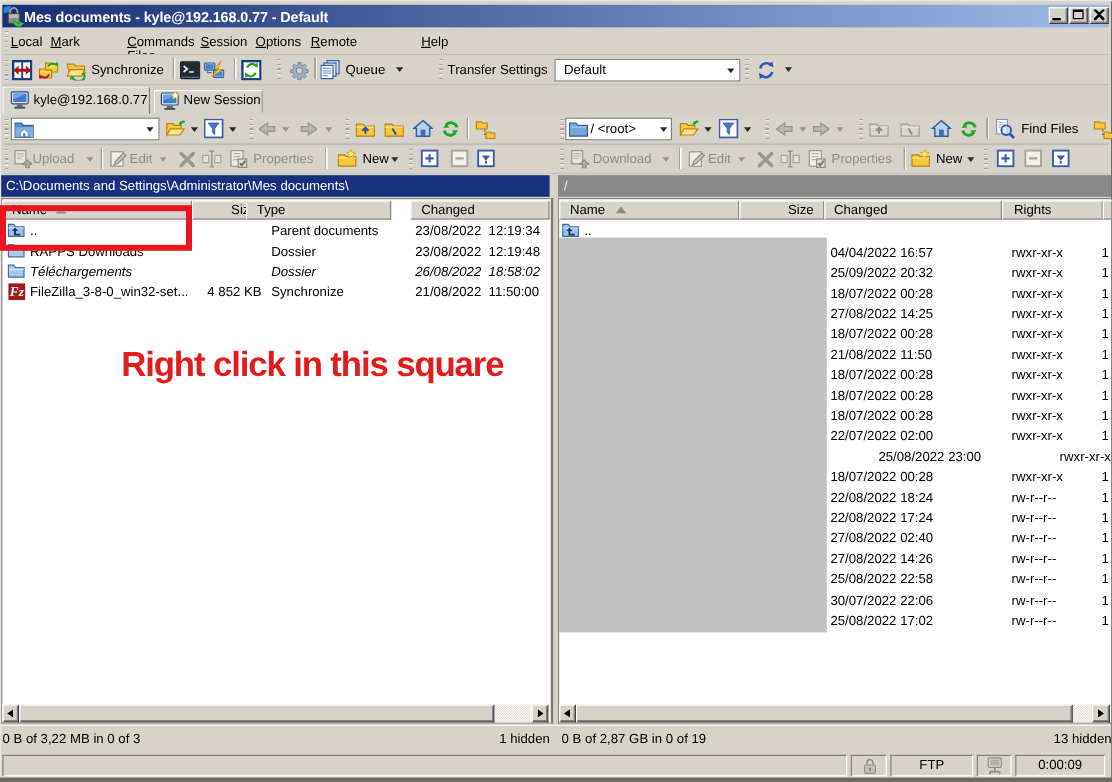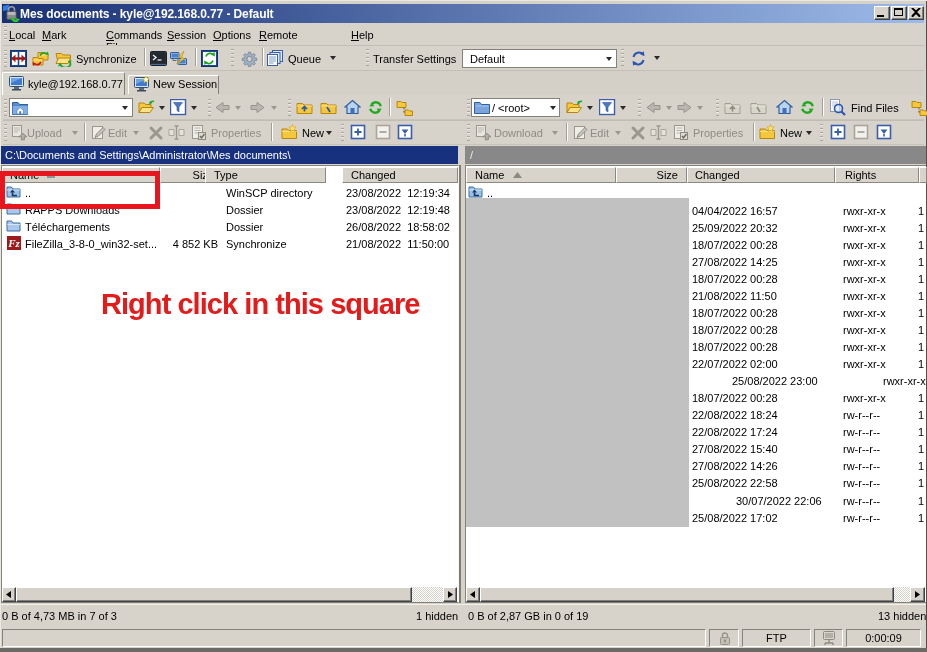--- a/index.html
+++ b/index.html
@@ -413,33 +413,33 @@
 
 <div class="ab" id="lrows" style="left:2px;top:184px;width:456px;">
     <div class="ab" style="left:0;top:0px;width:456px;height:17px;">
       <svg class="ab" style="left:4px;top:1px;" width="16" height="14">
         <path d="M1 3 L1 12 L14 12 L14 4 L7 4 L5.5 2 L1 2 Z" fill="#9cc0e8" stroke="#3a6ea5"></path>
         <path d="M1 5 L14 5" stroke="#cfe3f5"></path>
         <path d="M11 10.5 H6.5 V7.5" stroke="#17375e" stroke-width="1.6" fill="none"></path>
         <path d="M4 7.5 L6.5 4.5 L9 7.5 Z" fill="#17375e"></path>
       </svg>
       <div class="ab txt" style="left:23px;top:3px;">..</div>
-      <div class="ab txt" style="left:224px;top:3px;">WinSCP directory</div>
+      <div class="ab txt" style="left:224px;top:3px;">Parent documents</div>
       <div class="ab txt" style="left:344px;top:3px;">23/08/2022&nbsp; 12:19:34</div>
     </div>
 <div class="ab" style="left:0;top:17px;width:456px;height:17px;">
       <svg class="ab" style="left:4px;top:1px;" width="16" height="14">
         <path d="M1 3 L1 12 L14 12 L14 4 L7 4 L5.5 2 L1 2 Z" fill="#a9c8ec" stroke="#3a6ea5"></path>
         <path d="M1.5 5.5 L14 5.5" stroke="#d6e6f8"></path>
       </svg>
       <div class="ab txt" style="left:23px;top:3px;">RAPPS Downloads</div>
       <div class="ab txt" style="left:224px;top:3px;">Dossier</div>
       <div class="ab txt" style="left:344px;top:3px;">23/08/2022&nbsp; 12:19:48</div>
     </div>
-<div class="ab" style="left:0;top:34px;width:536px;height:17px;">
+<div class="ab" style="left:0;top:34px;width:536px;height:17px;font-style:italic;">
       <svg class="ab" style="left:4px;top:1px;" width="16" height="14">
         <path d="M1 3 L1 12 L14 12 L14 4 L7 4 L5.5 2 L1 2 Z" fill="#a9c8ec" stroke="#3a6ea5"></path>
         <path d="M1.5 5.5 L14 5.5" stroke="#d6e6f8"></path>
       </svg>
       <div class="ab txt" style="left:23px;top:3px;">Téléchargements</div>
       <div class="ab txt" style="left:224px;top:3px;">Dossier</div>
       <div class="ab txt" style="left:344px;top:3px;">26/08/2022&nbsp; 18:58:02</div>
     </div>
 <div class="ab" style="left:0;top:51px;width:456px;height:17px;">
       <svg class="ab" style="left:4px;top:1px;" width="16" height="14">
@@ -538,36 +538,36 @@
       <div class="ab txt" style="left:226px;top:3px;">22/08/2022 18:24</div>
       <div class="ab txt" style="left:377px;top:3px;">rw-r--r--</div>
       <div class="ab txt" style="left:452px;top:3px;">1</div>
     </div>
 <div class="ab" style="left:0;top:239px;width:461px;height:17px;">
       <div class="ab txt" style="left:226px;top:3px;">22/08/2022 17:24</div>
       <div class="ab txt" style="left:377px;top:3px;">rw-r--r--</div>
       <div class="ab txt" style="left:452px;top:3px;">1</div>
     </div>
 <div class="ab" style="left:0;top:256px;width:461px;height:17px;">
-      <div class="ab txt" style="left:226px;top:3px;">27/08/2022 15:40</div>
+      <div class="ab txt" style="left:226px;top:3px;">27/08/2022 02:40</div>
       <div class="ab txt" style="left:377px;top:3px;">rw-r--r--</div>
       <div class="ab txt" style="left:452px;top:3px;">1</div>
     </div>
 <div class="ab" style="left:0;top:273px;width:461px;height:17px;">
       <div class="ab txt" style="left:226px;top:3px;">27/08/2022 14:26</div>
       <div class="ab txt" style="left:377px;top:3px;">rw-r--r--</div>
       <div class="ab txt" style="left:452px;top:3px;">1</div>
     </div>
 <div class="ab" style="left:0;top:290px;width:478px;height:17px;text-align:center;">
       <div class="ab txt" style="left:226px;top:3px;">25/08/2022 22:58</div>
       <div class="ab txt" style="left:377px;top:3px;">rw-r--r--</div>
       <div class="ab txt" style="left:452px;top:3px;">1</div>
     </div>
 <div class="ab" style="left:0;top:308px;width:461px;height:17px;">
-      <div class="ab txt" style="left:226px;top:3px;margin-left:44px;">30/07/2022 22:06</div>
+      <div class="ab txt" style="left:226px;top:3px;">30/07/2022 22:06</div>
       <div class="ab txt" style="left:377px;top:3px;">rw-r--r--</div>
       <div class="ab txt" style="left:452px;top:3px;">1</div>
     </div>
 <div class="ab" style="left:0;top:325px;width:461px;height:17px;">
       <div class="ab txt" style="left:226px;top:3px;">25/08/2022 17:02</div>
       <div class="ab txt" style="left:377px;top:3px;">rw-r--r--</div>
       <div class="ab txt" style="left:452px;top:3px;">1</div>
     </div>
   </div>
 
@@ -597,21 +597,21 @@
     </svg>
   </div>
 
 <div class="ab" style="left:0px;top:171px;width:160px;height:38px;border:5px solid #e8141e;"></div>
 <div class="ab" style="left:47px;top:176px;width:8px;height:2px;background:#8e9499;"></div>
 <div class="ab txt" style="left:101px;top:288px;font-size:29px;font-weight:bold;color:#e41b1b;letter-spacing:-0.95px;">Right click in this square</div>
 
 <div class="ab" style="left:459px;top:165px;width:2px;height:438px;background:#7e7c74;"></div>
 
 <div class="ab" style="left:1px;top:604px;width:925px;height:23px;background:#d7d3cb;border-top:1px solid #f2f0eb;"></div>
-<div class="ab txt" style="left:2px;top:610px;">0 B of 4,73 MB in 7 of 3</div>
+<div class="ab txt" style="left:2px;top:610px;">0 B of 3,22 MB in 0 of 3</div>
 <div class="ab txt" style="left:416px;top:610px;">1 hidden</div>
 <div class="ab txt" style="left:468px;top:610px;">0 B of 2,87 GB in 0 of 19</div>
 <div class="ab txt" style="left:878px;top:610px;">13 hidden</div>
 
 <div class="ab" style="left:1px;top:627px;width:925px;height:22px;background:#d7d3cb;"></div>
 <div class="ab sunk" style="left:2px;top:629px;width:704px;height:18px;"></div>
 <div class="ab sunk" style="left:709px;top:629px;width:30px;height:18px;"></div>
 <div class="ab sunk" style="left:742px;top:629px;width:69px;height:18px;text-align:center;line-height:17px;">FTP</div>
 <div class="ab sunk" style="left:814px;top:629px;width:29px;height:18px;"></div>
 <div class="ab sunk" style="left:846px;top:629px;width:75px;height:18px;text-align:center;line-height:17px;">0:00:09</div>

